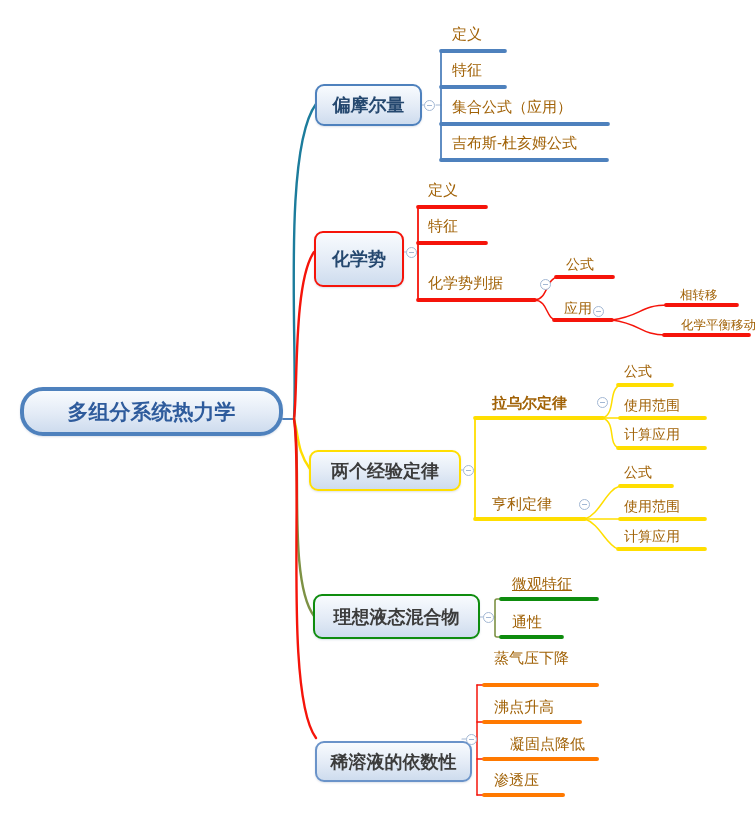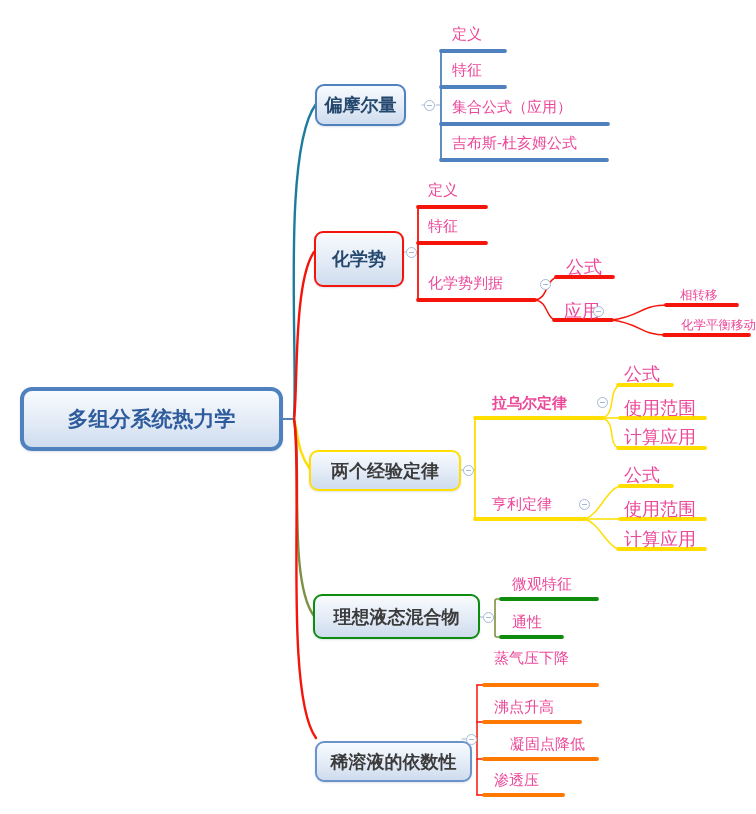--- a/index.html
+++ b/index.html
@@ -13,24 +13,24 @@
     background:linear-gradient(180deg,#F8FBFE 0%,#E3EBF6 55%,#CEDCEE 100%);
     border-radius:9px; box-sizing:border-box; white-space:nowrap;
     box-shadow:0 1px 2px rgba(120,140,170,0.25);
   }
   .topic.root {
     border:4px solid #4E81BD; border-radius:12px;
     font-size:21px; font-weight:bold; color:#2E5B9C;
   }
   .topic.branch { font-size:18px; font-weight:600; }
   .lbl {
-    position:absolute; font-size:15px; line-height:1.25; color:#ec4899;
+    position:absolute; font-size:15px; line-height:1.25; color:#a16207;
     white-space:nowrap;
   }
-  .l3 { font-size:18px; }
+  .l3 { font-size:14px; }
   .l4 { font-size:12.5px; }
   .collapse {
     position:absolute; width:11px; height:11px; box-sizing:border-box;
     border:1px solid #A3B8D4; border-radius:50%; background:#ffffff;
   }
   .collapse::after {
     content:""; position:absolute; left:2px; right:2px; top:50%; height:1px;
     margin-top:-0.5px; background:#A3B8D4;
   }
 </style>
@@ -121,23 +121,23 @@
       </g>
       <g stroke="#FF7900" stroke-width="4">
         <path d="M484,685 L597,685"></path>
         <path d="M484,722 L580,722"></path>
         <path d="M484,759 L597,759"></path>
         <path d="M484,795 L563,795"></path>
       </g>
     </g>
   </svg>
 
-  <div class="topic root" style="left:20px;top:387px;width:263px;height:64px;">多组分系统热力学</div>
+  <div class="topic root" style="left:20px;top:387px;width:263px;height:49px;border-radius:23px;">多组分系统热力学</div>
 
-  <div class="topic branch" style="left:315px;top:84px;width:91px;height:42px;border:2.5px solid #4E81BD;color:#25486F;">偏摩尔量</div>
+  <div class="topic branch" style="left:315px;top:84px;width:107px;height:42px;border:2.5px solid #4E81BD;color:#25486F;">偏摩尔量</div>
 
   <div class="topic branch" style="left:314px;top:231px;width:90px;height:56px;border:2.5px solid #F5140A;color:#25486F;">化学势</div>
 
   <div class="topic branch" style="left:309px;top:450px;width:152px;height:41px;border:2.5px solid #FFDE00;color:#3C3C3C;">两个经验定律</div>
 
   <div class="topic branch" style="left:313px;top:594px;width:167px;height:45px;border:2.5px solid #0E8C0E;color:#3C3C3C;">理想液态混合物</div>
 
   <div class="topic branch" style="left:315px;top:741px;width:157px;height:41px;border:2px solid #6A93C9;color:#3C3C3C;">稀溶液的依数性</div>
 
   <div class="lbl" style="left:452px;top:25px;">定义</div>
@@ -155,21 +155,21 @@
 
   <div class="lbl" style="left:492px;top:394px;font-weight:bold;">拉乌尔定律</div>
   <div class="lbl l3" style="left:624px;top:363px;">公式</div>
   <div class="lbl l3" style="left:624px;top:397px;">使用范围</div>
   <div class="lbl l3" style="left:624px;top:426px;">计算应用</div>
   <div class="lbl" style="left:492px;top:495px;">亨利定律</div>
   <div class="lbl l3" style="left:624px;top:464px;">公式</div>
   <div class="lbl l3" style="left:624px;top:498px;">使用范围</div>
   <div class="lbl l3" style="left:624px;top:528px;">计算应用</div>
 
-  <div class="lbl" style="left:512px;top:575px;">微观特征</div>
+  <div class="lbl" style="left:512px;top:575px;text-decoration:underline;">微观特征</div>
   <div class="lbl" style="left:512px;top:613px;">通性</div>
 
   <div class="lbl" style="left:494px;top:649px;">蒸气压下降</div>
   <div class="lbl" style="left:494px;top:698px;">沸点升高</div>
   <div class="lbl" style="left:494px;top:735px;margin-left:16px;">凝固点降低</div>
   <div class="lbl" style="left:494px;top:771px;">渗透压</div>
 
   <div class="collapse" style="left:424px;top:100px;"></div>
   <div class="collapse" style="left:406px;top:247px;"></div>
   <div class="collapse" style="left:540px;top:279px;"></div>

